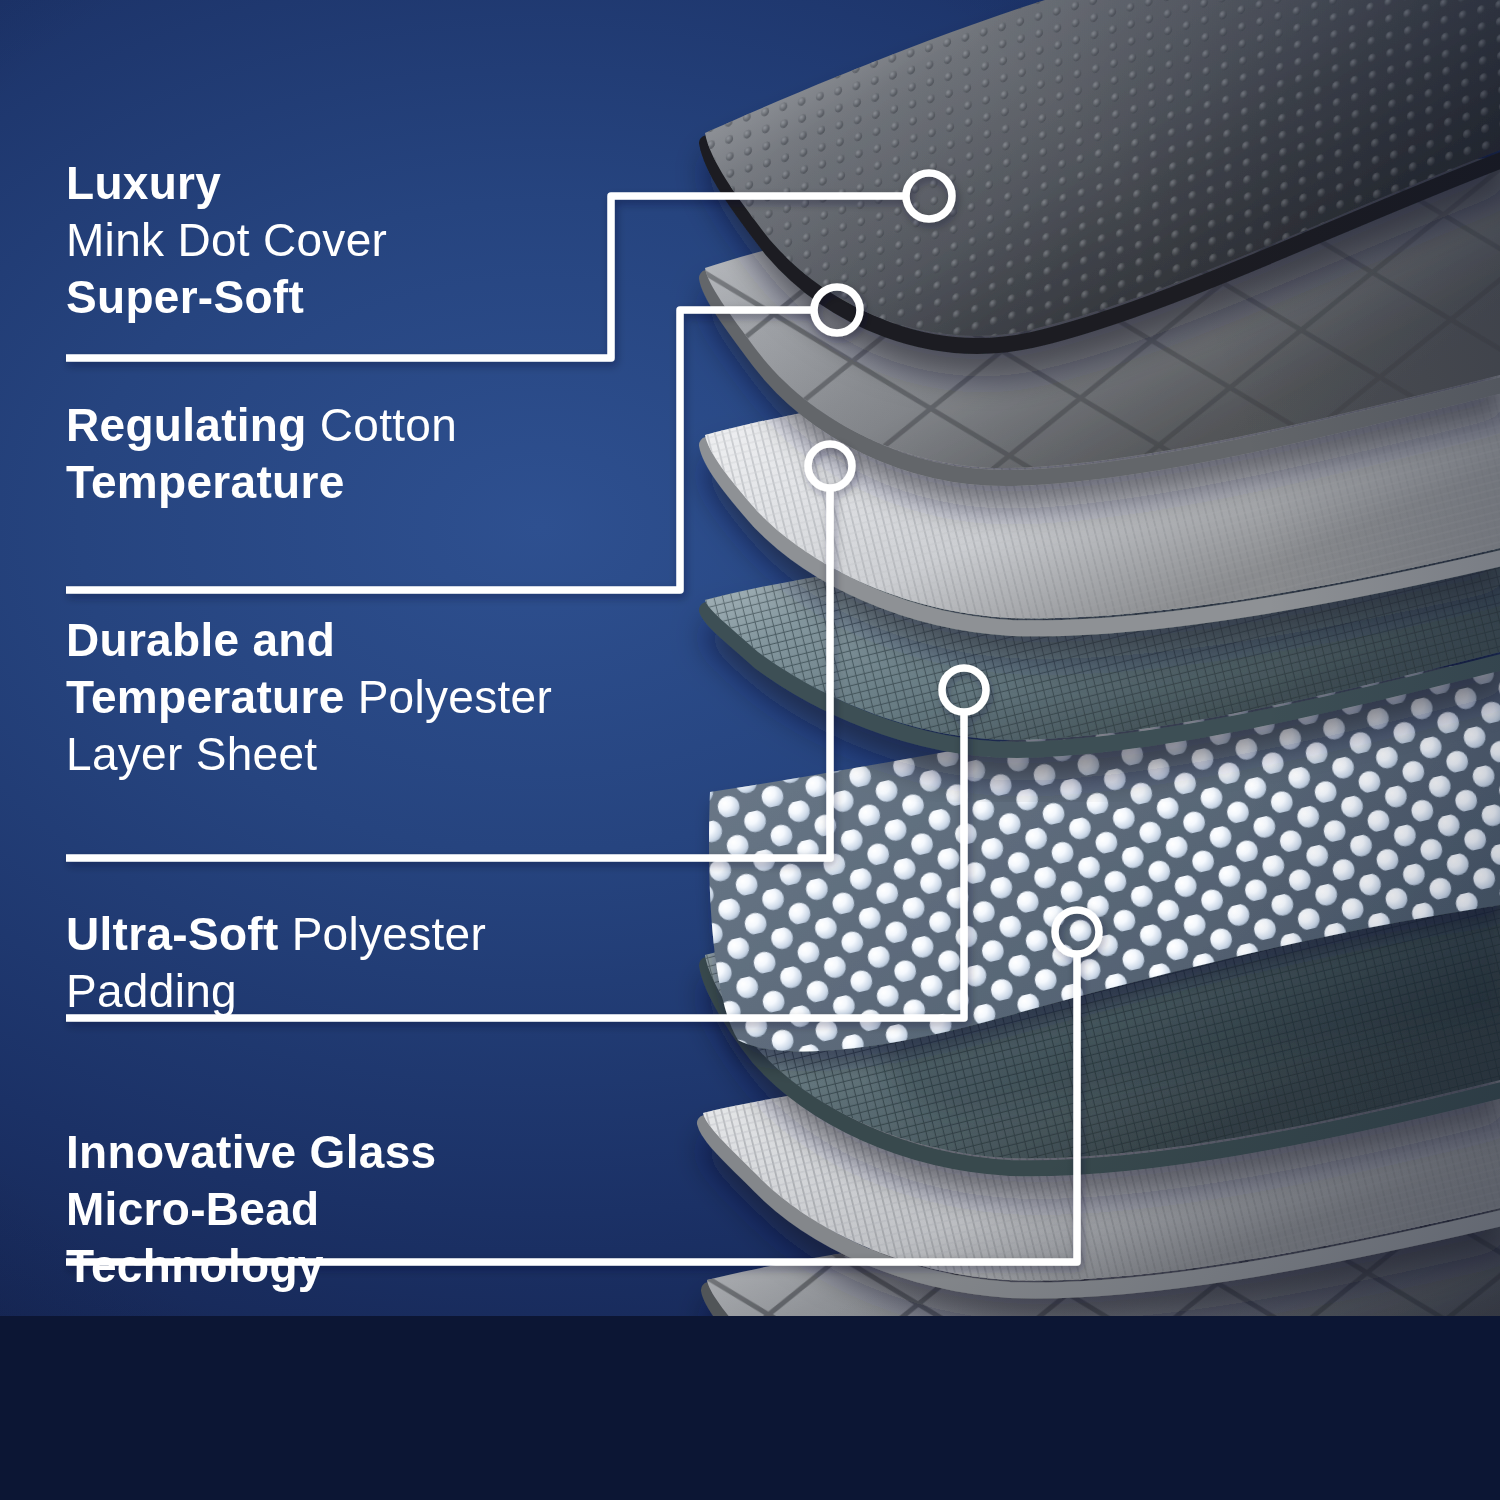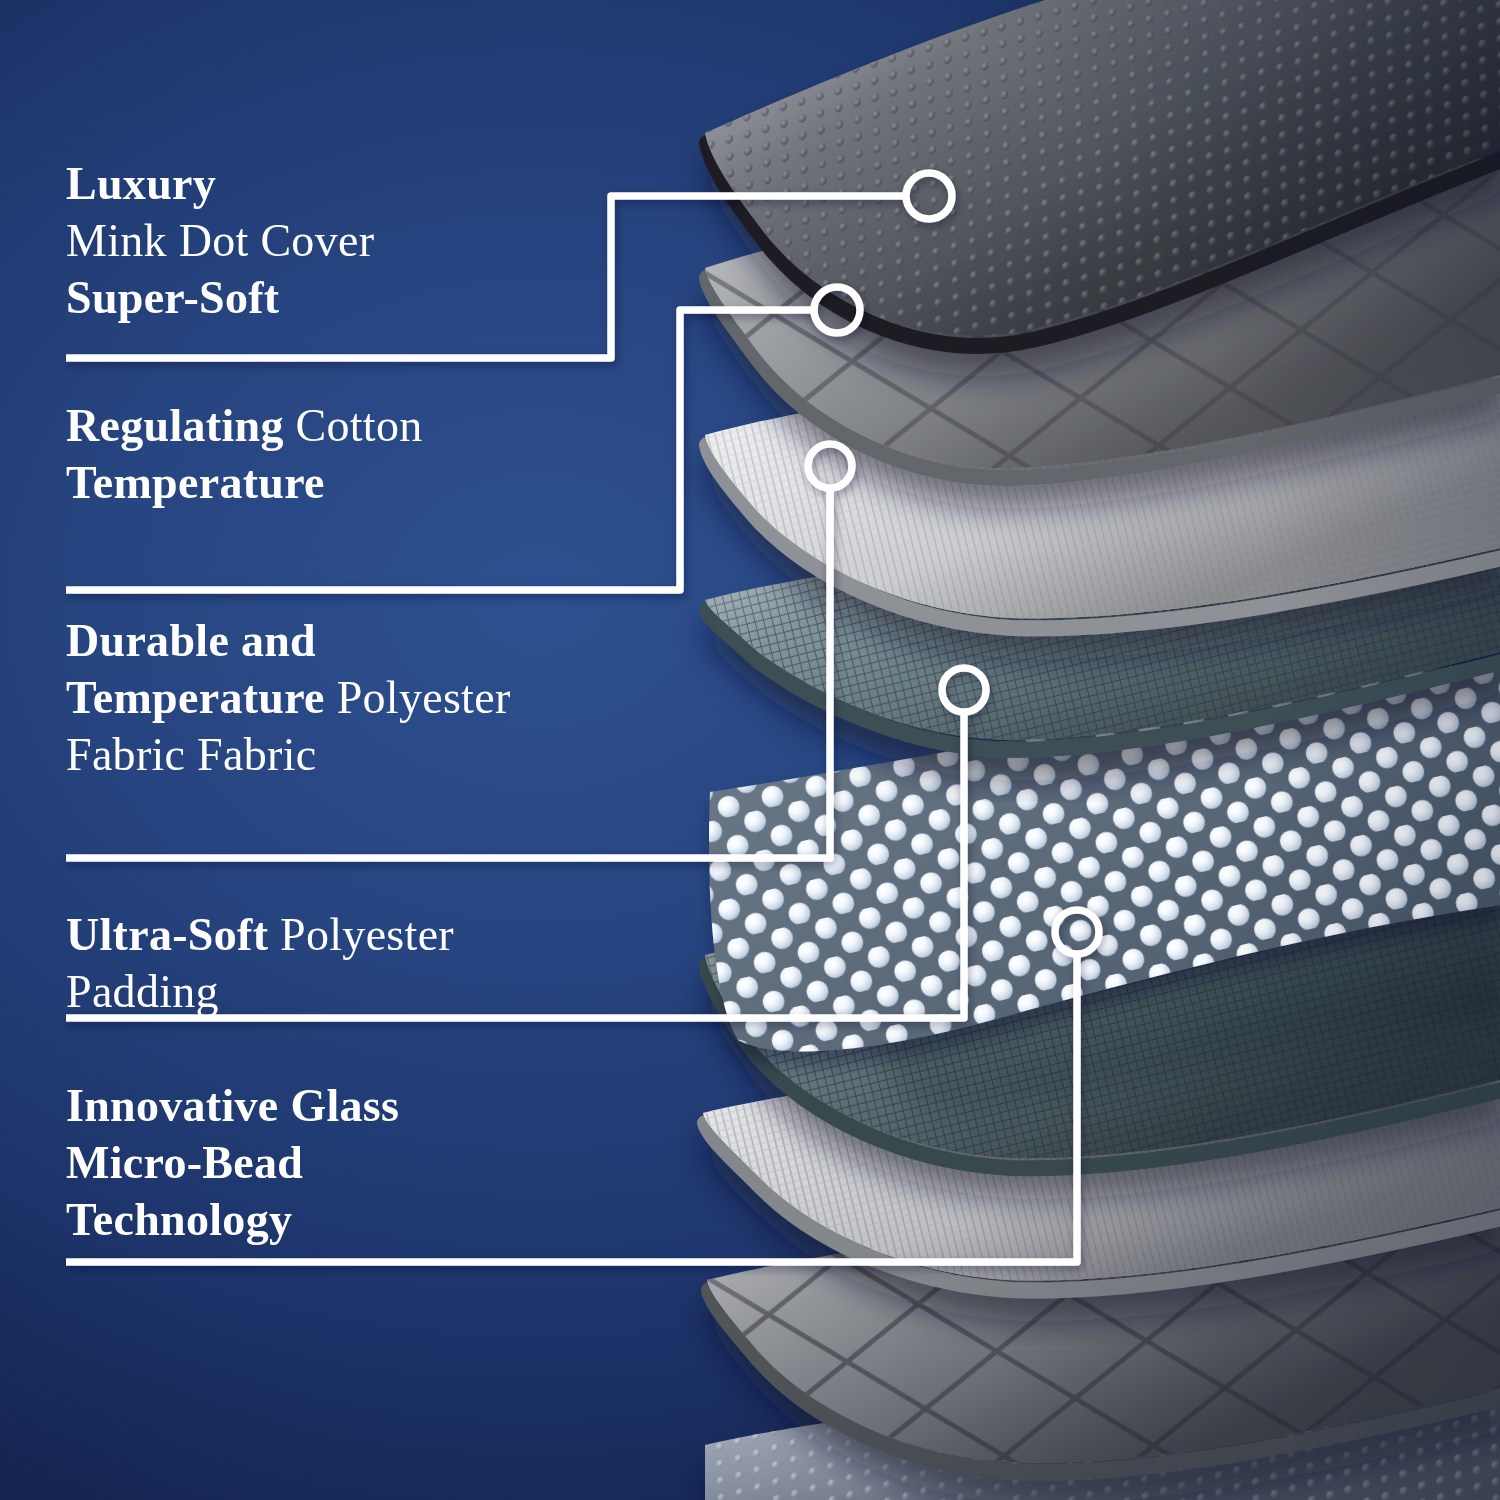--- a/index.html
+++ b/index.html
@@ -1,24 +1,24 @@
 <!DOCTYPE html>
 <html><head>
 <meta charset="utf-8">
 <style>
   html,body{margin:0;padding:0;background:#0c1634;}
   .stage{
-    position:relative;width:1500px;height:1500px;overflow:hidden;
+    position:relative;width:1500px;height:1316px;overflow:hidden;
     background:radial-gradient(118% 95% at 36% 40%, #2e5090 0%, #26447f 26%, #1b3166 55%, #13204a 82%, #0d1738 100%);
-    font-family:Liberation Serif, serif;
+    font-family:Liberation Sans, sans-serif;
   }
   .illustration{position:absolute;left:0;top:0;width:1500px;height:1500px;display:block;}
   .label{position:absolute;left:66px;width:640px;color:#ffffff;font-size:46px;line-height:57px;font-weight:400;letter-spacing:.3px;}
   .label b{font-weight:700;}
-  .l1{top:155px}.l2{top:397px}.l3{top:612px}.l4{top:906px}.l5{top:1077px}
+  .l1{top:155px}.l2{top:397px}.l3{top:612px}.l4{top:906px}.l5{top:1124px}
 </style>
 </head>
 <body>
 
 <div class="stage">
 
   <svg class="illustration" viewBox="0 0 1500 1500">
     <defs>
 
       <linearGradient id="gradL1" x1="0" y1="0" x2="1" y2="0.55">
@@ -241,21 +241,21 @@
   </div>
 
   <div class="label l2">
     <div><b>Regulating</b><span> Cotton</span></div>
     <div><b>Temperature</b></div>
   </div>
 
   <div class="label l3">
     <div><b>Durable and</b></div>
     <div><b>Temperature</b><span> Polyester</span></div>
-    <div><span>Fabric Fabric</span></div>
+    <div><span>Layer Sheet</span></div>
   </div>
 
   <div class="label l4">
     <div><b>Ultra-Soft</b><span> Polyester</span></div>
     <div><span>Padding</span></div>
   </div>
 
   <div class="label l5">
     <div><b>Innovative Glass</b></div>
     <div><b>Micro-Bead</b></div>

